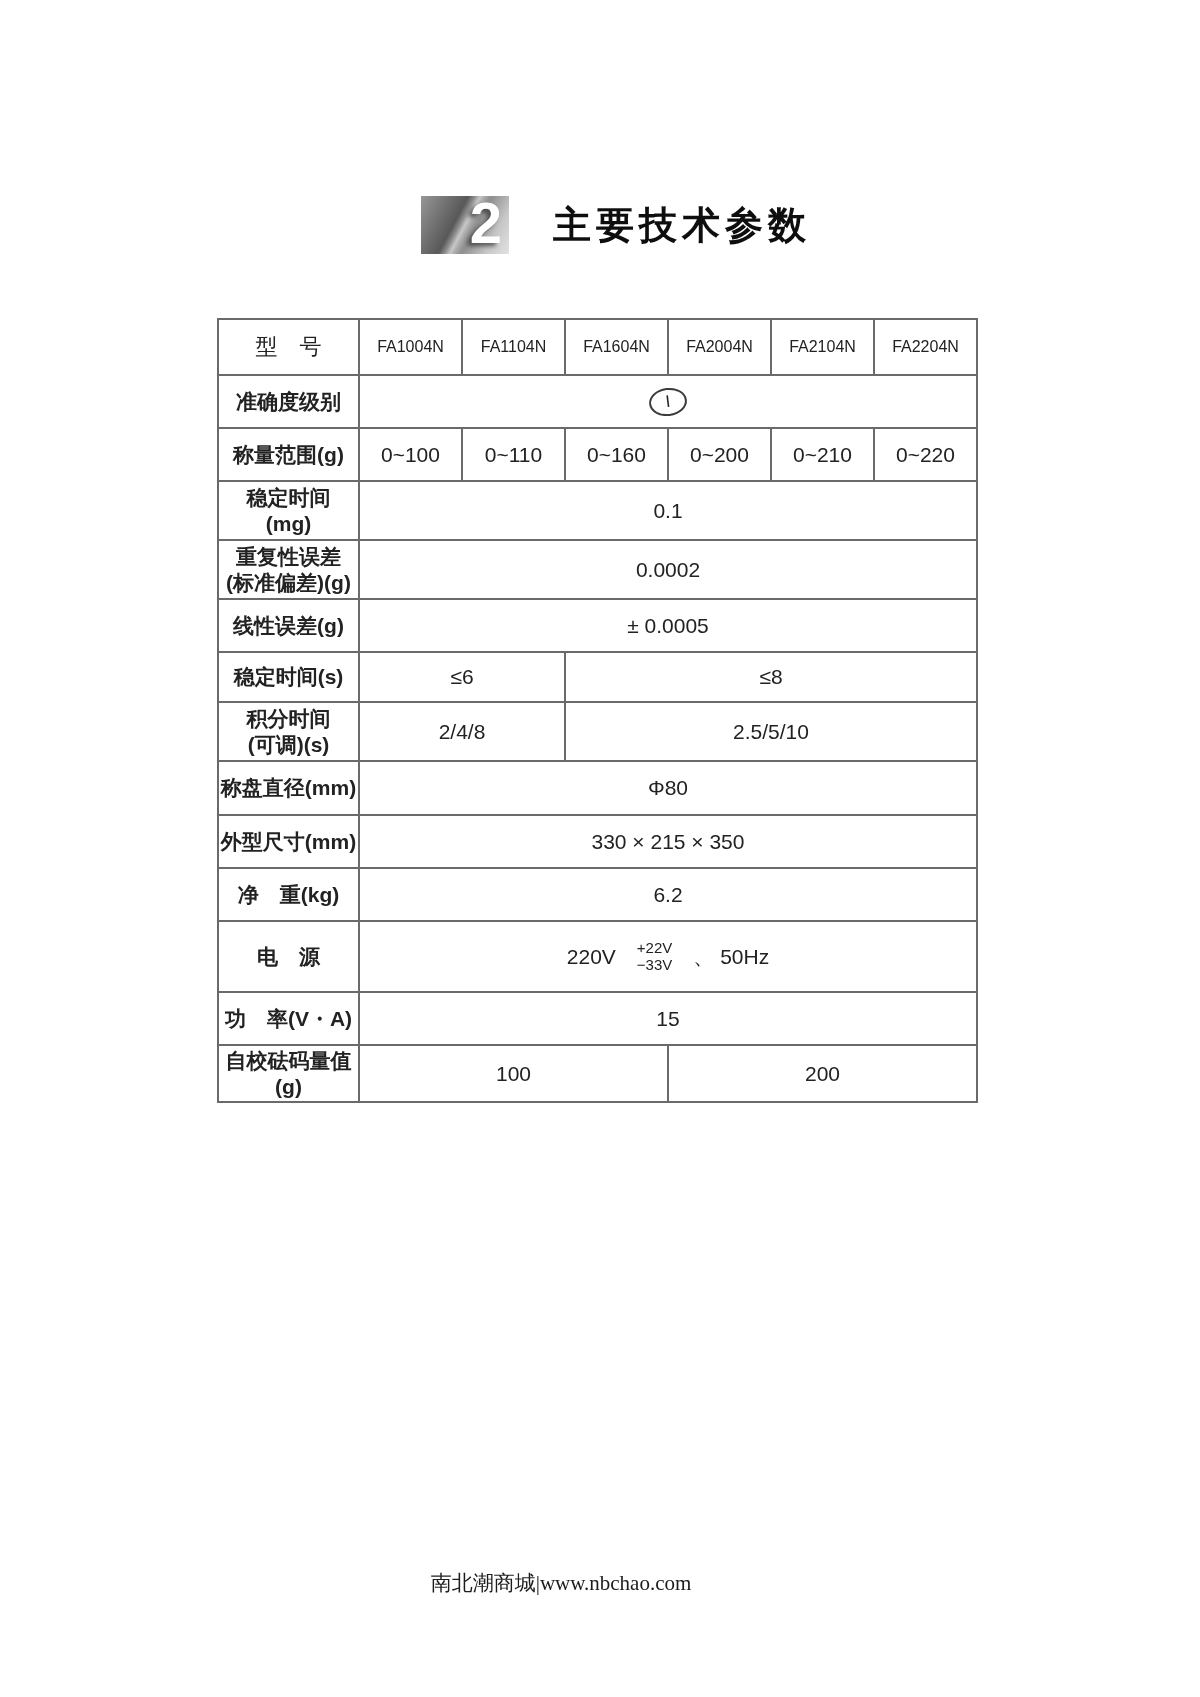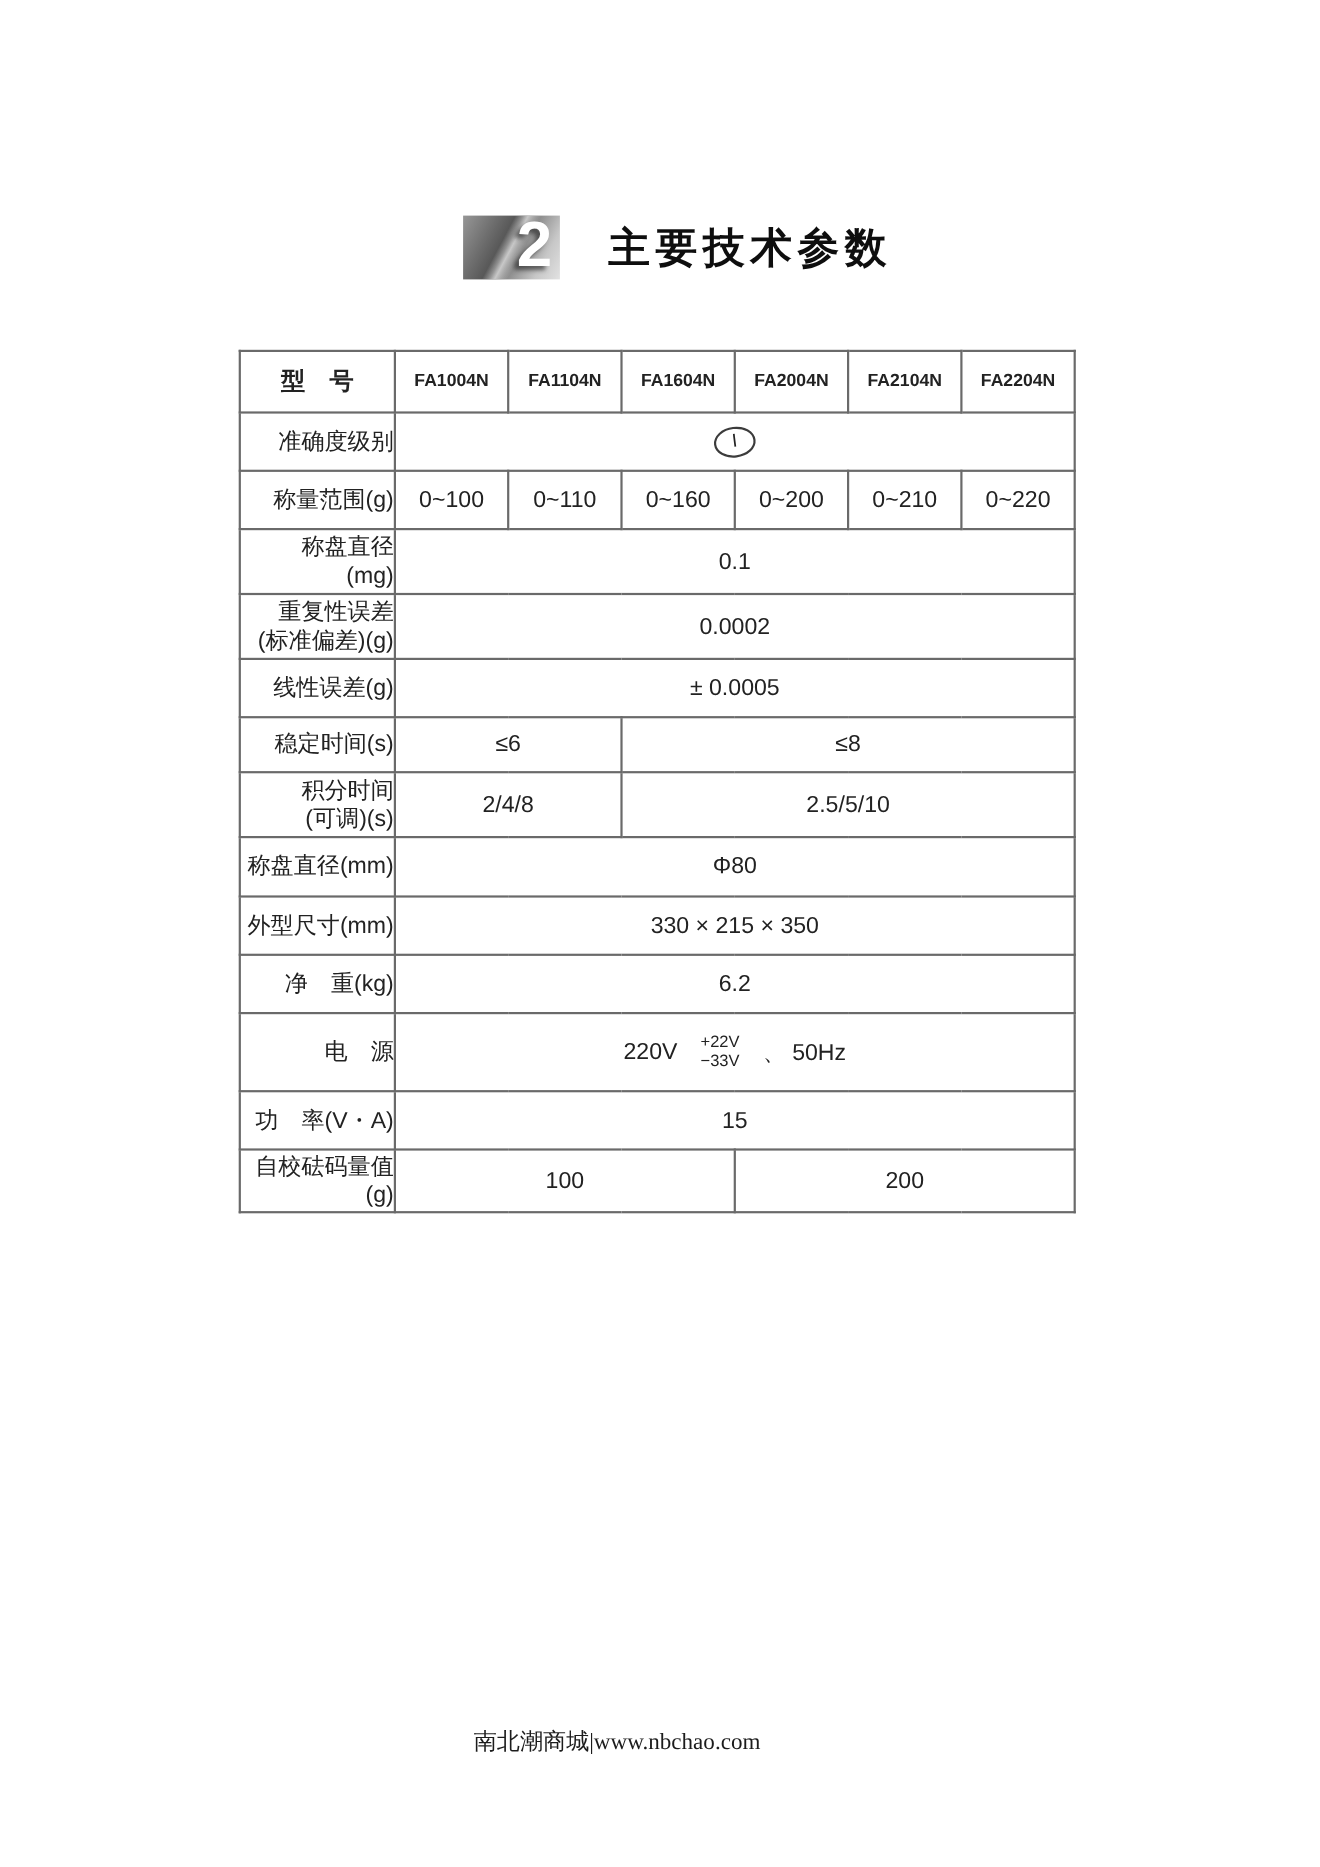--- a/index.html
+++ b/index.html
@@ -72,25 +72,25 @@
     border-collapse: collapse;
     table-layout: fixed;
     font-size: 21px;
     color: #222222;
   }
   .spec-table th, .spec-table td {
     border: 2px solid #6a6a6a;
     padding: 0;
     background: #ffffff;
   }
-  .spec-table th { font-weight: bold; margin-left: 47px; }
+  .spec-table th { font-weight: normal; margin-left: 47px; }
   .lbl {
-    text-align: right;
+    text-align: center;
     padding-left: 13px;
-    font-weight: normal;
+    font-weight: bold;
     line-height: 1.22;
   }
   .lbl-hdr {
     text-align: center;
     font-weight: bold;
     font-size: 22px;
   }
   .model-hdr {
     text-align: center;
     font-size: 16px;
@@ -197,21 +197,21 @@
       <td class="val">0~100</td>
       <td class="val">0~110</td>
       <td class="val">0~160</td>
       <td class="val">0~200</td>
       <td class="val">0~210</td>
       <td class="val">0~220</td>
     </tr>
 
     <tr class="h59">
       <td class="lbl">
-        <div>称盘直径</div>
+        <div>稳定时间</div>
         <div>(mg)</div>
       </td>
       <td class="val" colspan="6">0.1</td>
     </tr>
 
     <tr class="h59">
       <td class="lbl">
         <div>重复性误差</div>
         <div>(标准偏差)(g)</div>
       </td>

